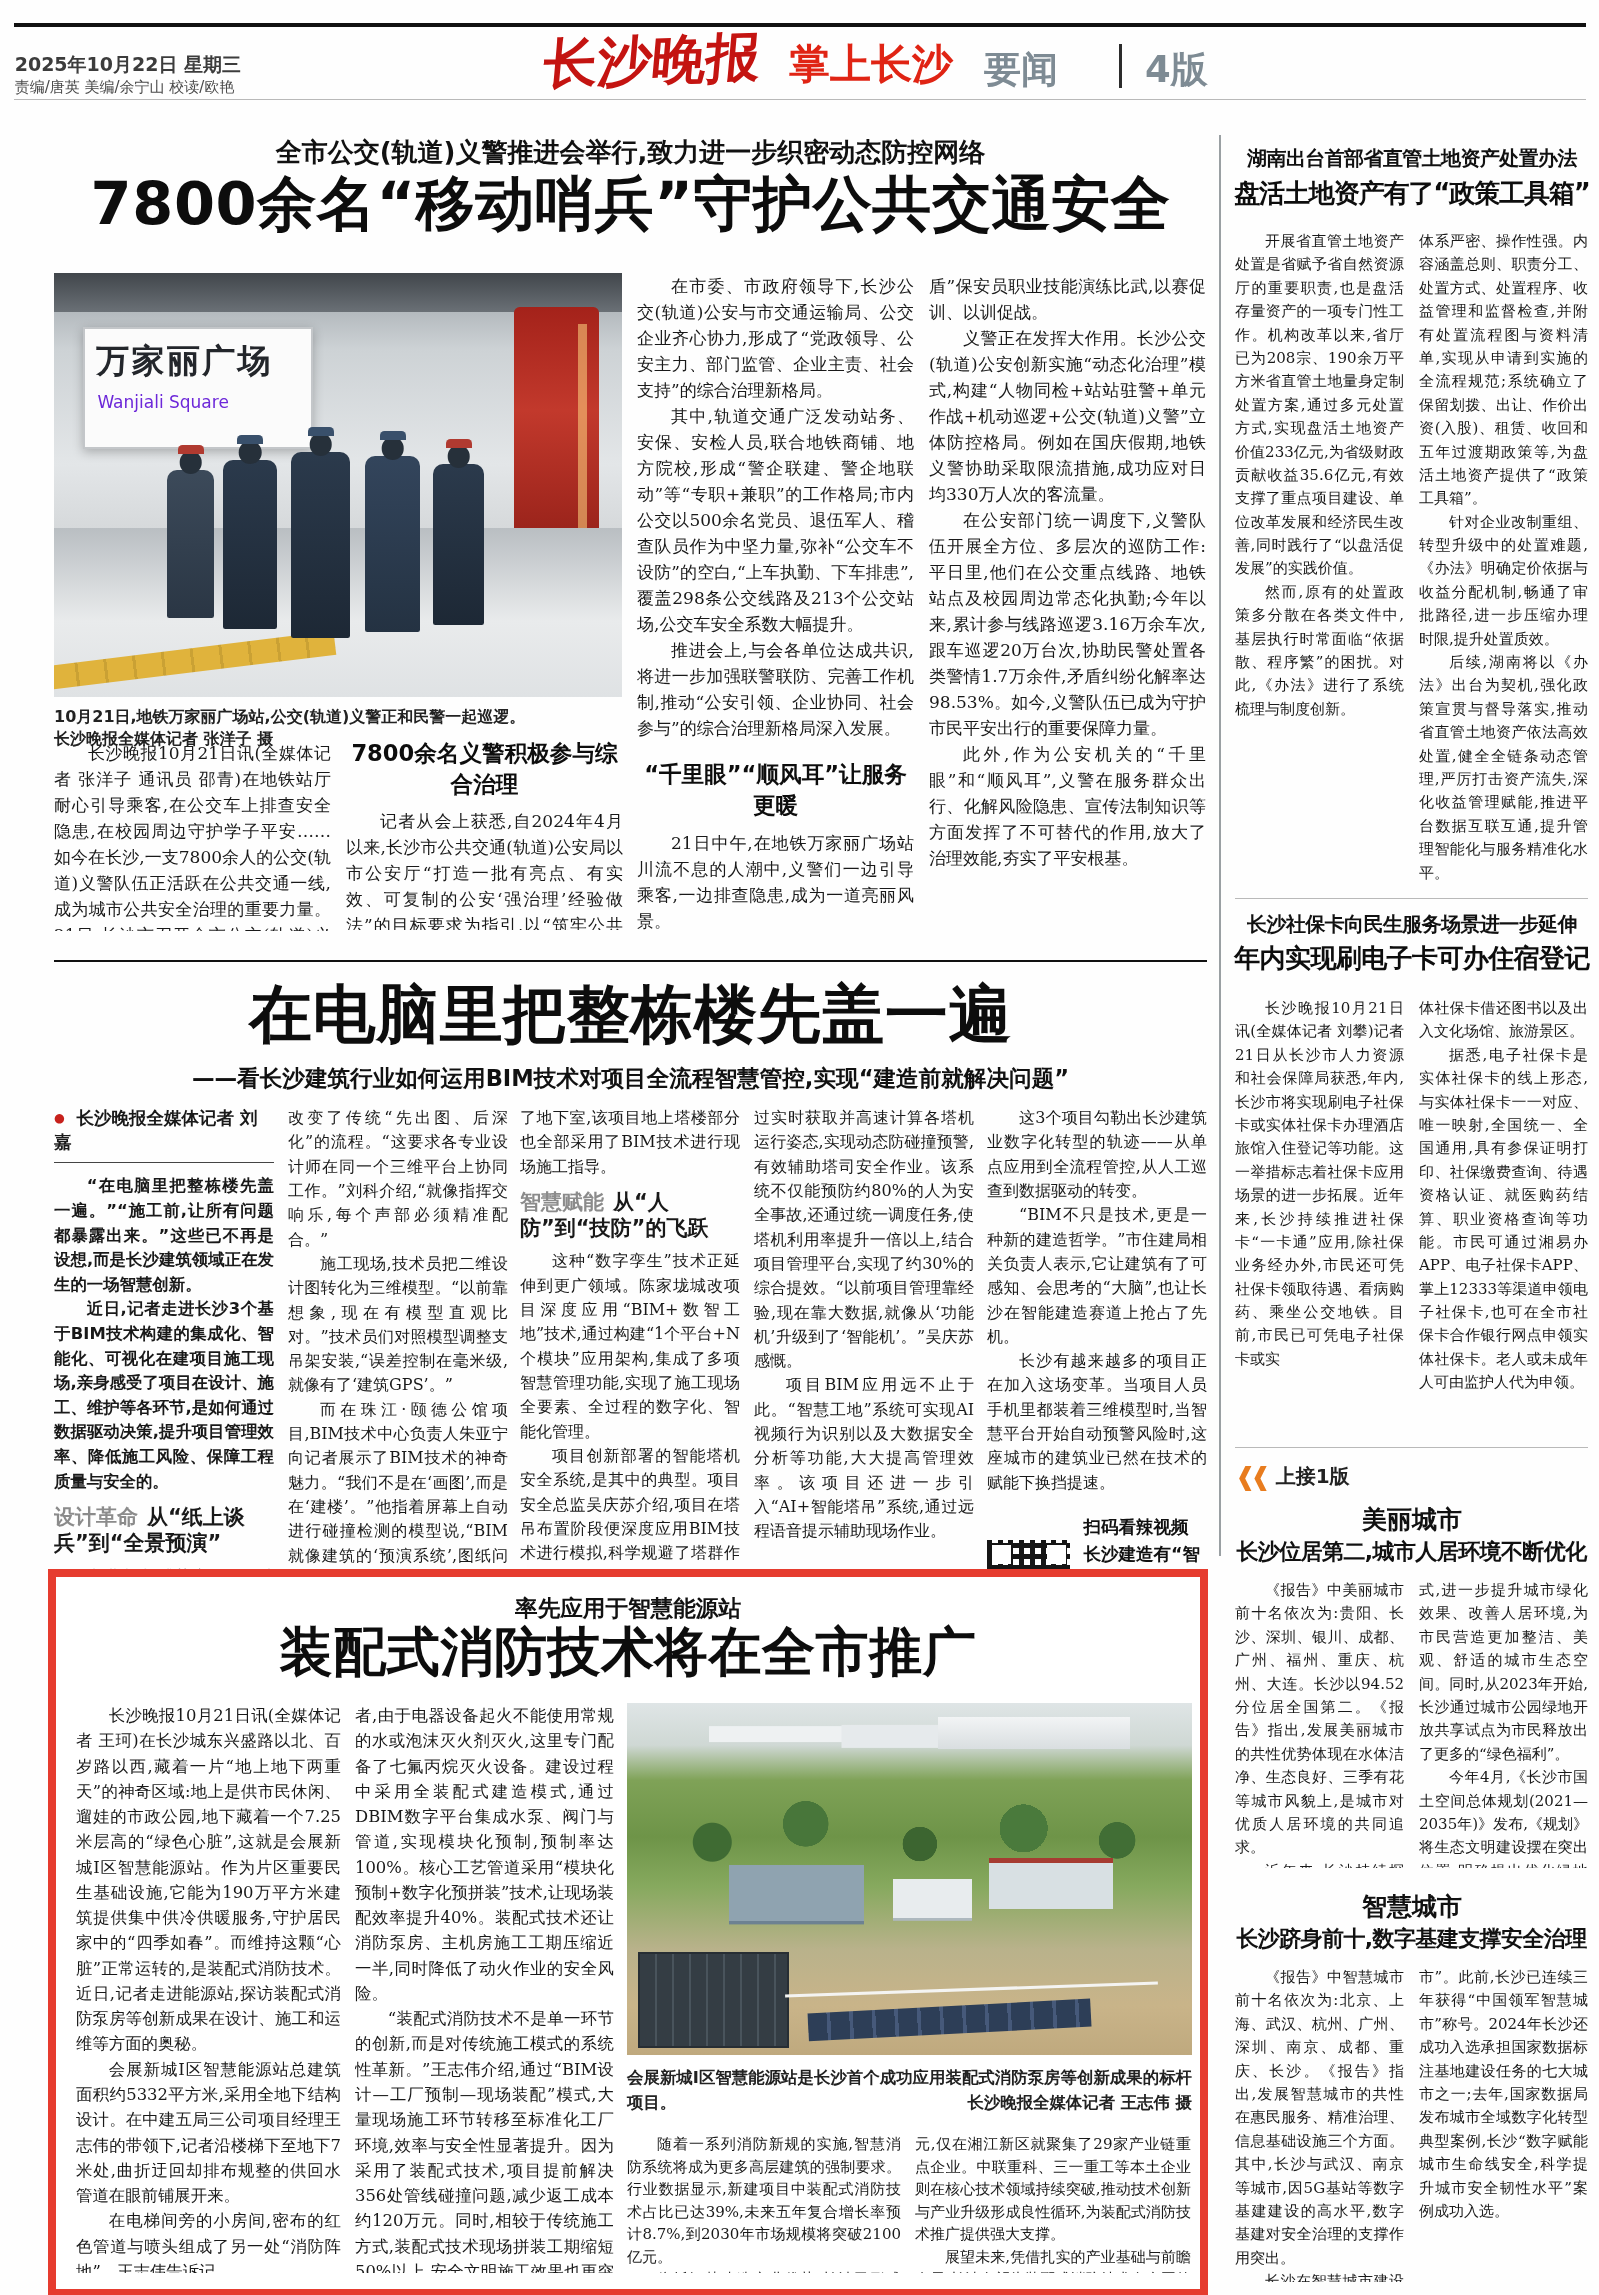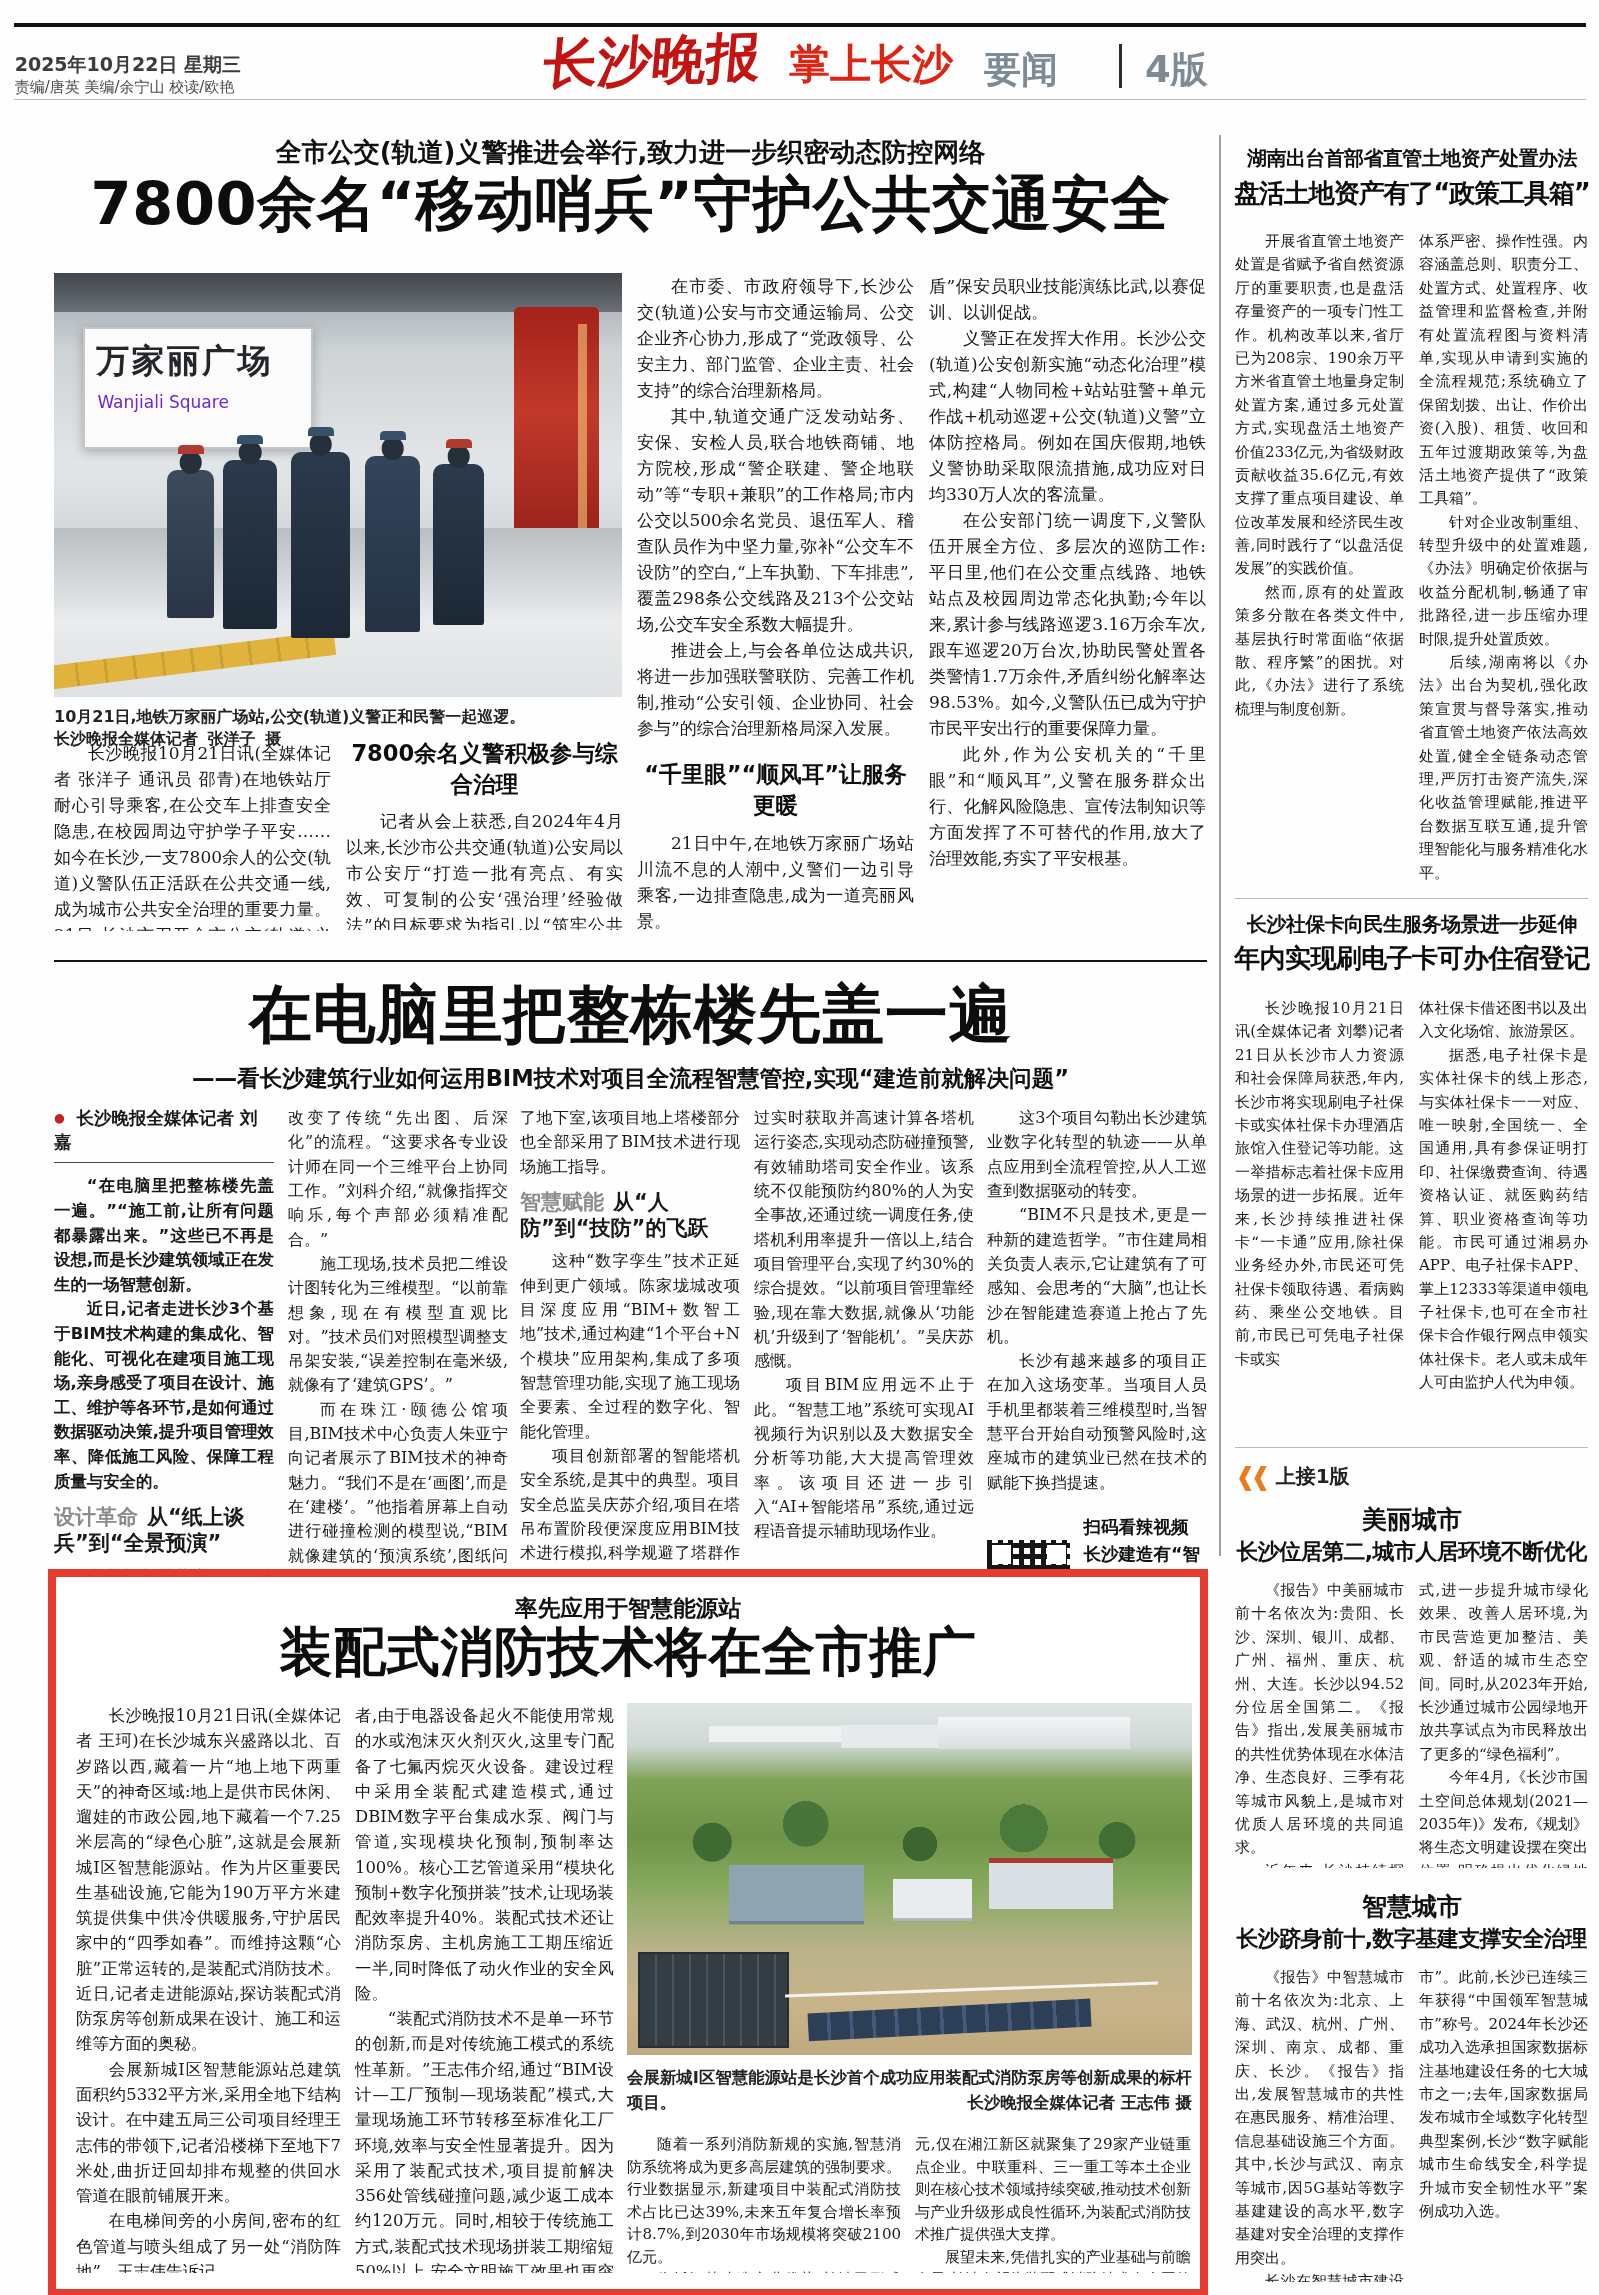--- a/index.html
+++ b/index.html
@@ -102,21 +102,21 @@
         <div class="head"></div>
         <div class="cap" style="background:#b03a30;"></div>
       </div>
     <div class="figure" style="left:113px;bottom:79px;width:47px;height:148px;background:linear-gradient(#3c4a5a,#2a3644);">
         <div class="head"></div>
         <div class="cap" style="background:#b03a30;"></div>
       </div>
   </div>
   <div class="caption abs" style="left:54px;top:706px;width:568px;font-size:16px;line-height:1.35;">
     <span>10月21日,地铁万家丽广场站,公交(轨道)义警正和民警一起巡逻。</span>
-    <span style="white-space:nowrap;font-family:Liberation Mono, monospace;">长沙晚报全媒体记者 张洋子 摄</span>
+    <span style="white-space:nowrap;">长沙晚报全媒体记者 张洋子 摄</span>
   </div>
 
   <div class="col" style="left:54px;top:740px;width:277px;height:191px;font-size:17px;">
       <p>长沙晚报10月21日讯(全媒体记者 张洋子 通讯员 邵青)在地铁站厅耐心引导乘客,在公交车上排查安全隐患,在校园周边守护学子平安……如今在长沙,一支7800余人的公交(轨道)义警队伍正活跃在公共交通一线,成为城市公共安全治理的重要力量。21日,长沙市召开全市公交(轨道)义警推进会,在长沙市公共交通(轨道)公安局牵头下,长沙地铁运营公司、长沙公交集团等多家单位共商义警工作深化发展大计,标志着这项创新治理模式将从试点探索迈向全面深化。</p>
     </div>
 
   <div class="abs" style="left:346px;top:733px;width:277px;height:197px;overflow:hidden;">
     <div class="subhead-inline" style="font-size:22.6px;">7800余名义警积极参与综合治理</div>
     <div class="col" style="position:static;width:277px;font-size:17px;">
         <p>记者从会上获悉,自2024年4月以来,长沙市公共交通(轨道)公安局以市公安厅“打造一批有亮点、有实效、可复制的公安‘强治理’经验做法”的目标要求为指引,以“筑牢公共安全防线”为目标,统筹推动组建公交(轨道)义警队伍。</p>

